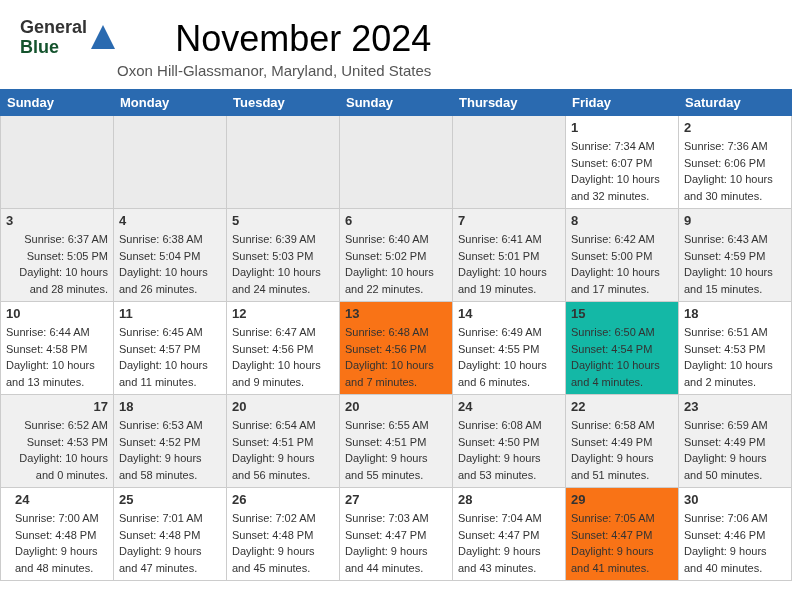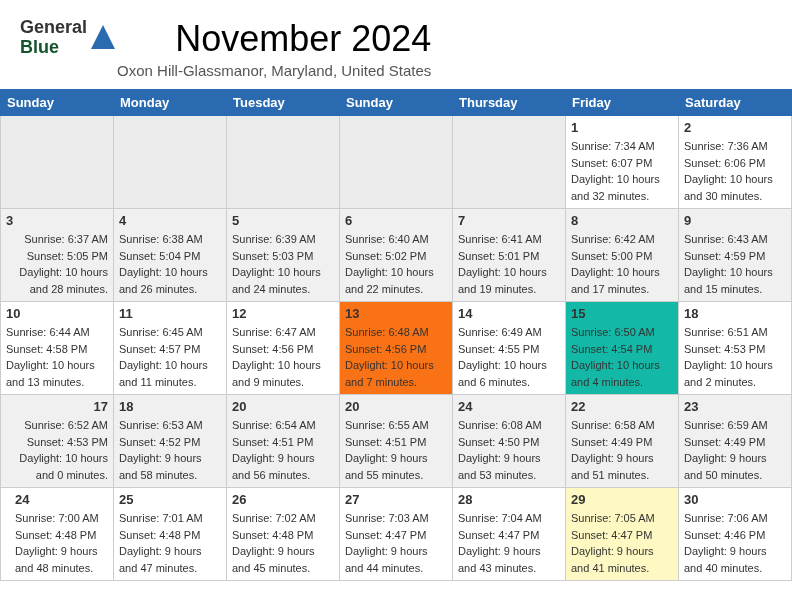--- a/index.html
+++ b/index.html
@@ -321,21 +321,21 @@
 Daylight: 9 hours
 and 44 minutes.</div>
         </td>
         <td style="background: rgb(255, 255, 255);">
           <span class="day-num">28</span>
           <div class="day-info" style="white-space: pre-line;">Sunrise: 7:04 AM
 Sunset: 4:47 PM
 Daylight: 9 hours
 and 43 minutes.</div>
         </td>
-        <td style="background: #fef9c3;">
+        <td style="background: #f97316;">
           <span class="day-num">29</span>
           <div class="day-info" style="white-space: pre-line;">Sunrise: 7:05 AM
 Sunset: 4:47 PM
 Daylight: 9 hours
 and 41 minutes.</div>
         </td>
         <td style="background: rgb(255, 255, 255);">
           <span class="day-num">30</span>
           <div class="day-info" style="white-space: pre-line;">Sunrise: 7:06 AM
 Sunset: 4:46 PM

